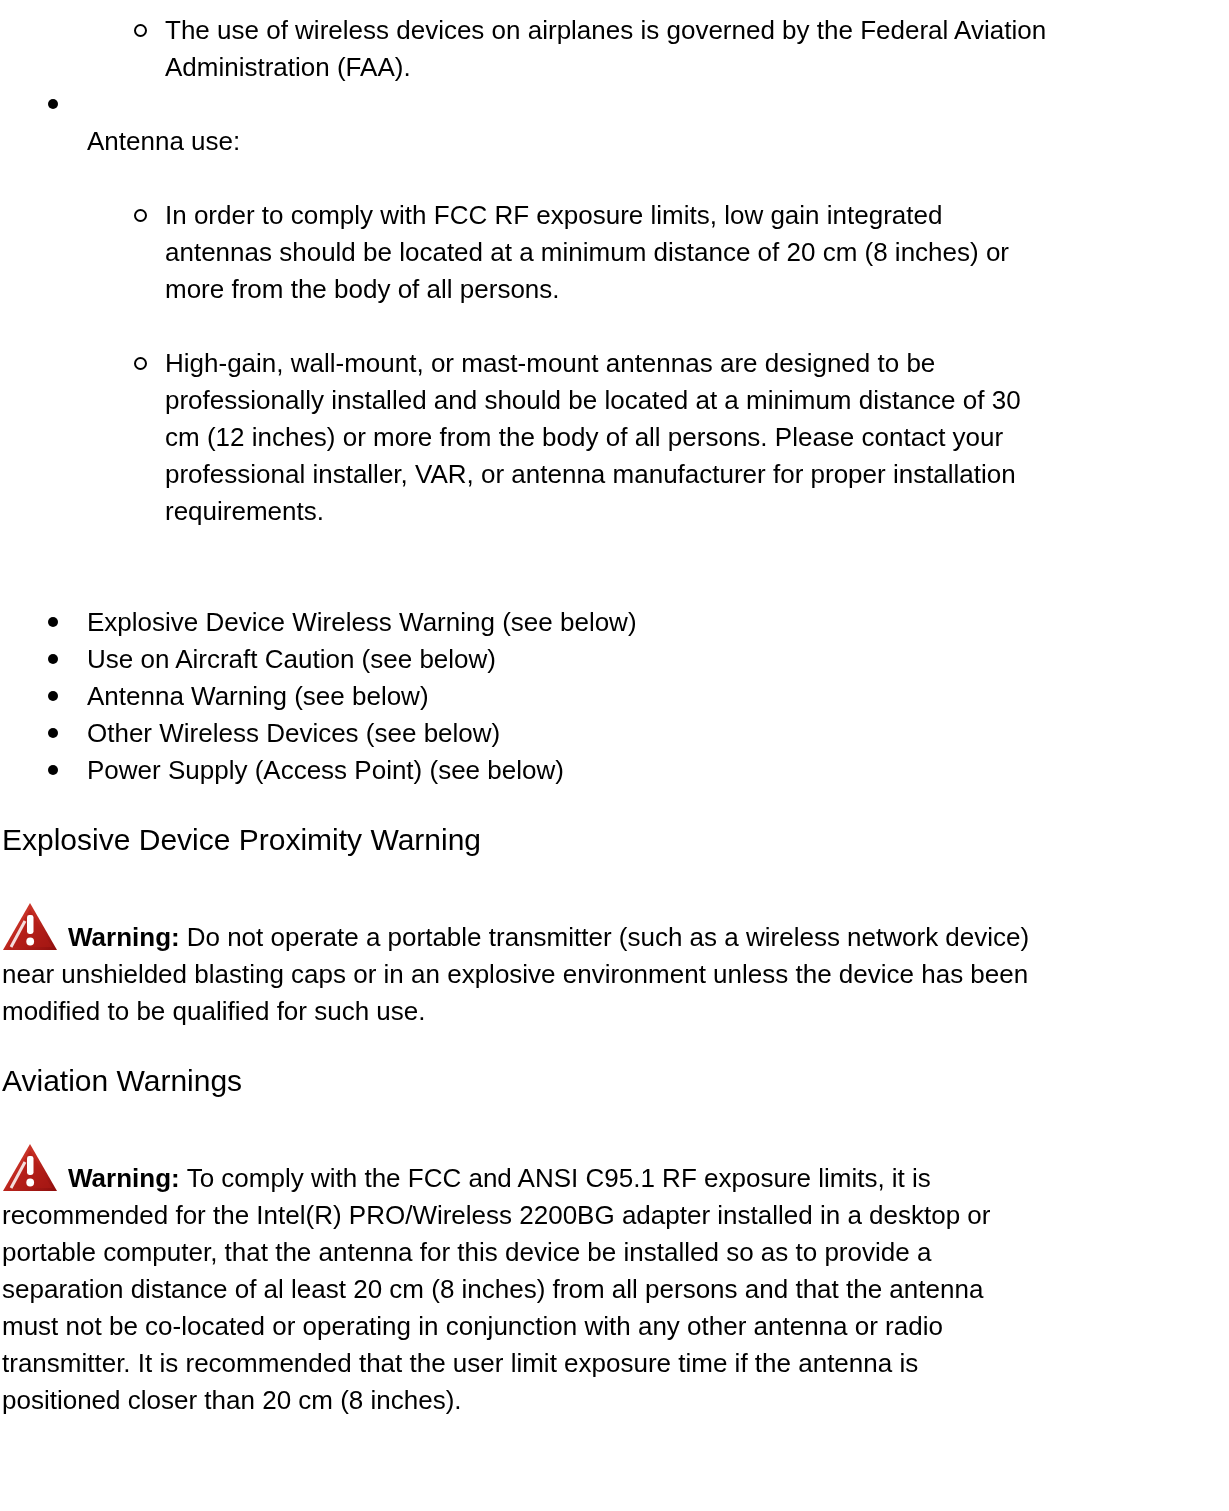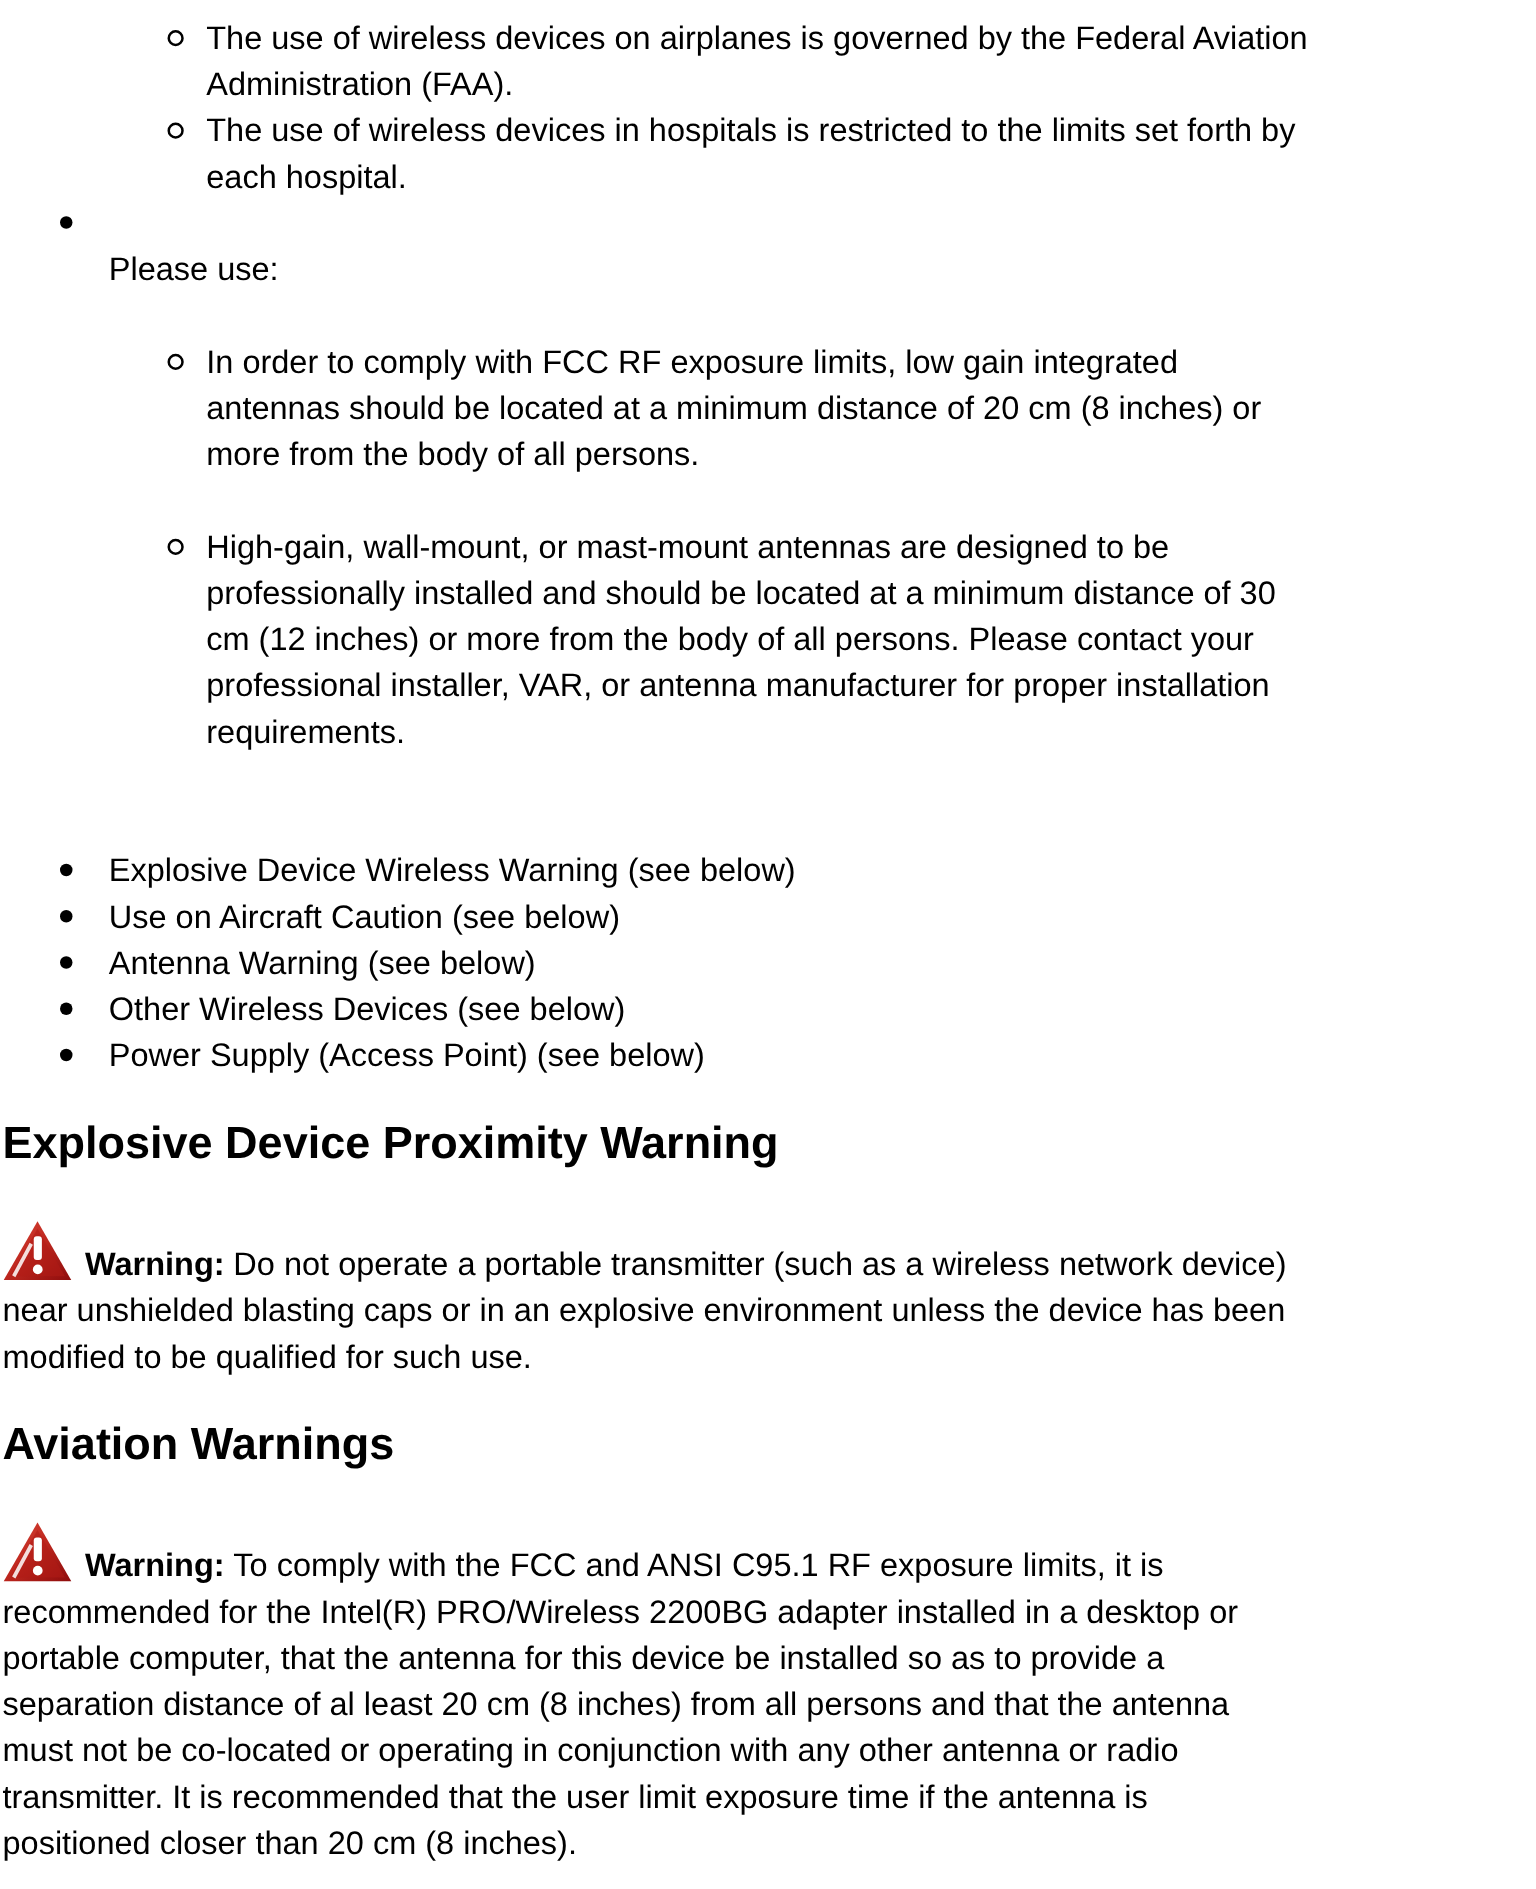--- a/index.html
+++ b/index.html
@@ -39,23 +39,23 @@
     content: "";
     position: absolute;
     left: -31px; top: 12px;
     width: 9px; height: 9px;
     border-radius: 50%;
     border: 2px solid #000;
     background: transparent;
   }
   
   .section-heading {
-    font-size: 36px;
+    font-size: 30px;
     line-height: 36px;
-    font-weight: bold;
+    font-weight: normal;
     margin: 33px 0 0 0;
   }
   
   .warning-para {
     margin: 44px 0 0 0;
     white-space: pre-line;
   }
   .warn-icon {
     width: 56px; height: 50px;
     vertical-align: -6px;
@@ -83,27 +83,25 @@
       <circle cx="28.2" cy="39.5" r="3.9" fill="#ffffff"></circle>
     </g>
   </defs>
 </svg>
 
 <div class="page">
 
   <ul class="top-sub-list">
     <li>The use of wireless devices on airplanes is governed by the Federal Aviation
 Administration (FAA).</li>
-    <li>The use of wireless devices in hospitals is restricted to the limits set forth by
-each hospital.</li>
   </ul>
 
   <ul class="main-list">
     <li class="has-sub">
-      <span>Please use:</span>
+      <span>Antenna use:</span>
       <ul class="sub-list">
         <li>In order to comply with FCC RF exposure limits, low gain integrated
 antennas should be located at a minimum distance of 20 cm (8 inches) or
 more from the body of all persons.</li>
         <li>High-gain, wall-mount, or mast-mount antennas are designed to be
 professionally installed and should be located at a minimum distance of 30
 cm (12 inches) or more from the body of all persons. Please contact your
 professional installer, VAR, or antenna manufacturer for proper installation
 requirements.</li>
       </ul>

